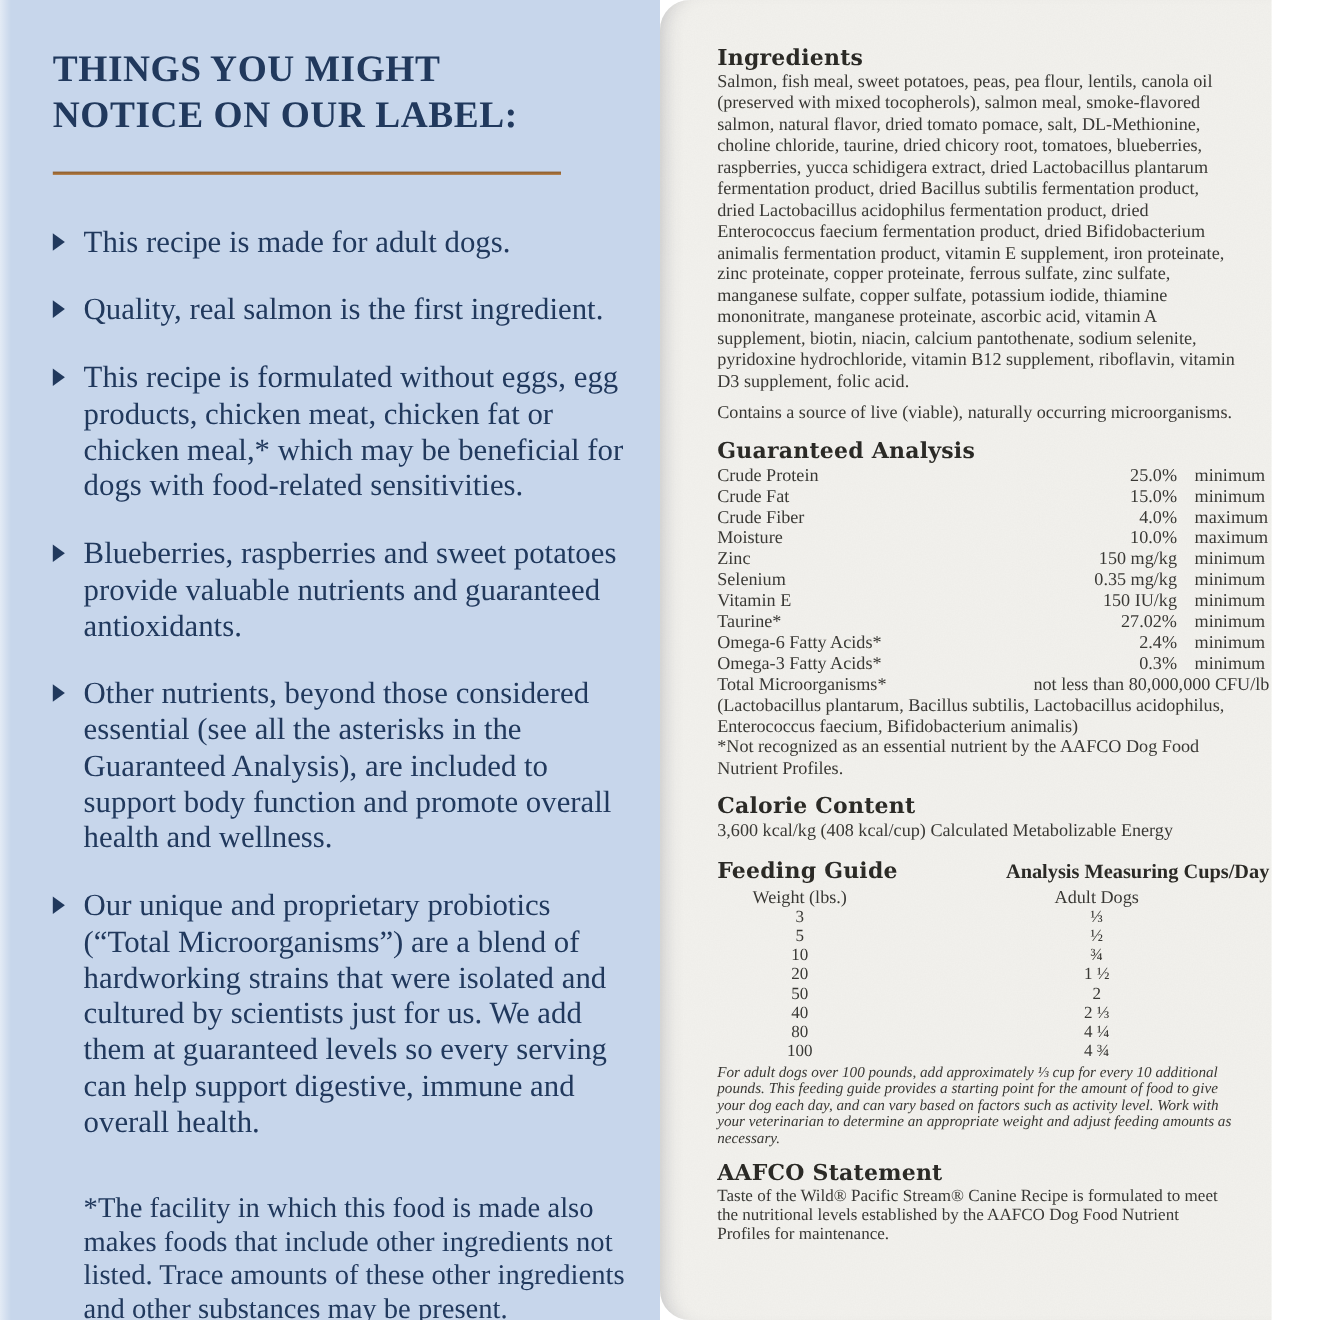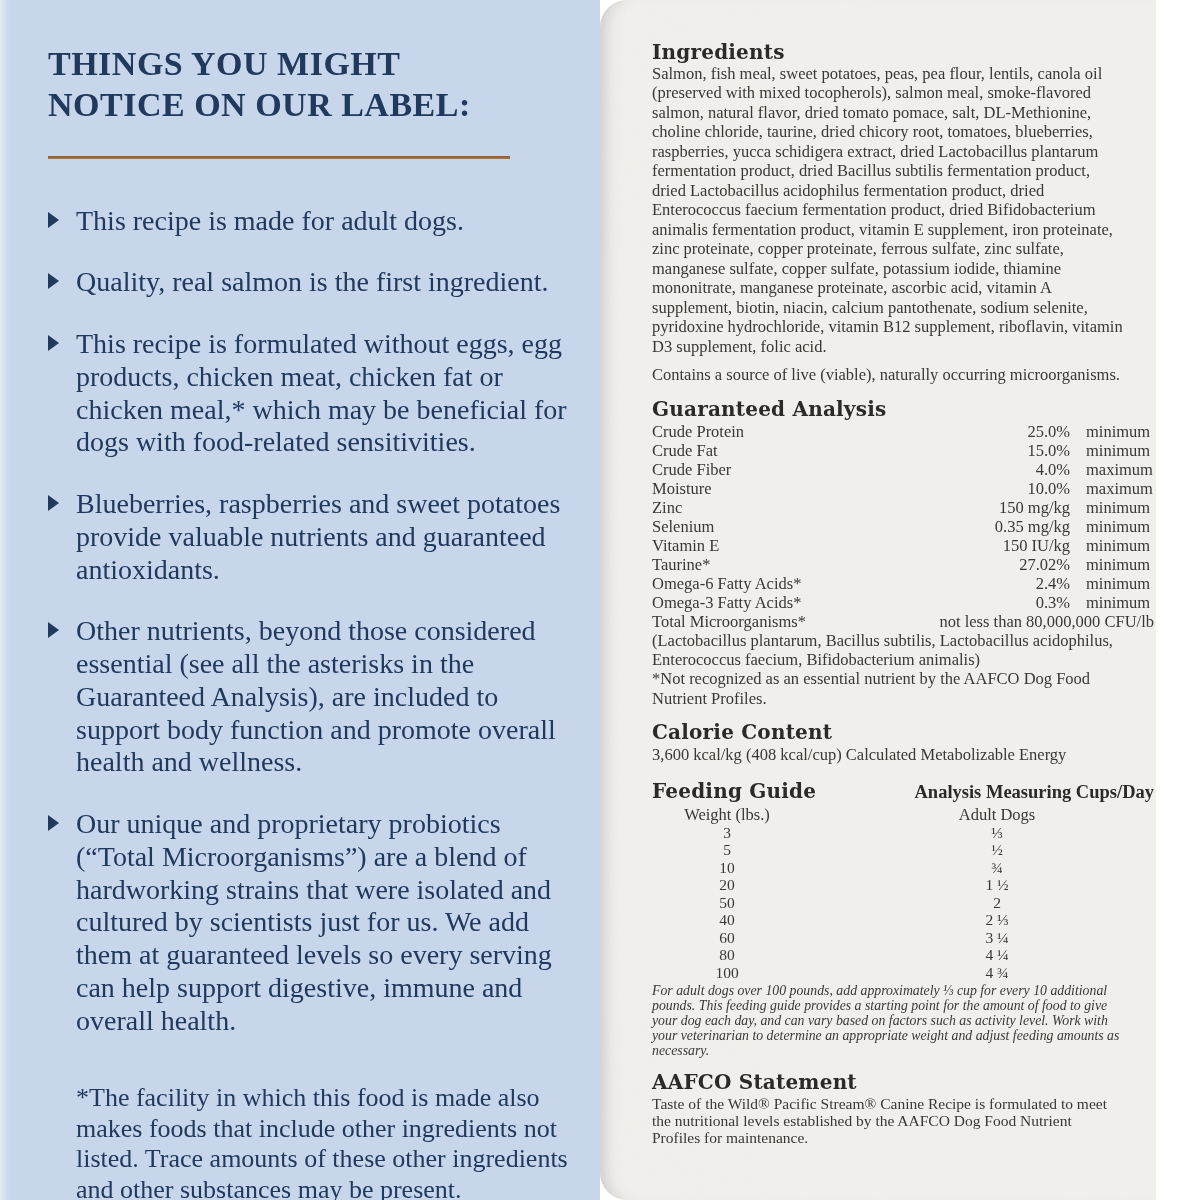--- a/index.html
+++ b/index.html
@@ -237,24 +237,20 @@
           </div>
           <div class="fg-row">
             <span class="fg-col1">50</span>
             <span class="fg-col2">2</span>
           </div>
           <div class="fg-row">
             <span class="fg-col1">40</span>
             <span class="fg-col2">2 ⅓</span>
           </div>
           <div class="fg-row">
-            <span class="fg-col1">60</span>
-            <span class="fg-col2">3 ¼</span>
-          </div>
-          <div class="fg-row">
             <span class="fg-col1">80</span>
             <span class="fg-col2">4 ¼</span>
           </div>
           <div class="fg-row">
             <span class="fg-col1">100</span>
             <span class="fg-col2">4 ¾</span>
           </div>
         </div>
         <div class="fg-note">For adult dogs over 100 pounds, add approximately ⅓ cup for every 10 additional pounds. This feeding guide provides a starting point for the amount of food to give your dog each day, and can vary based on factors such as activity level. Work with your veterinarian to determine an appropriate weight and adjust feeding amounts as necessary.</div>
       </div>

